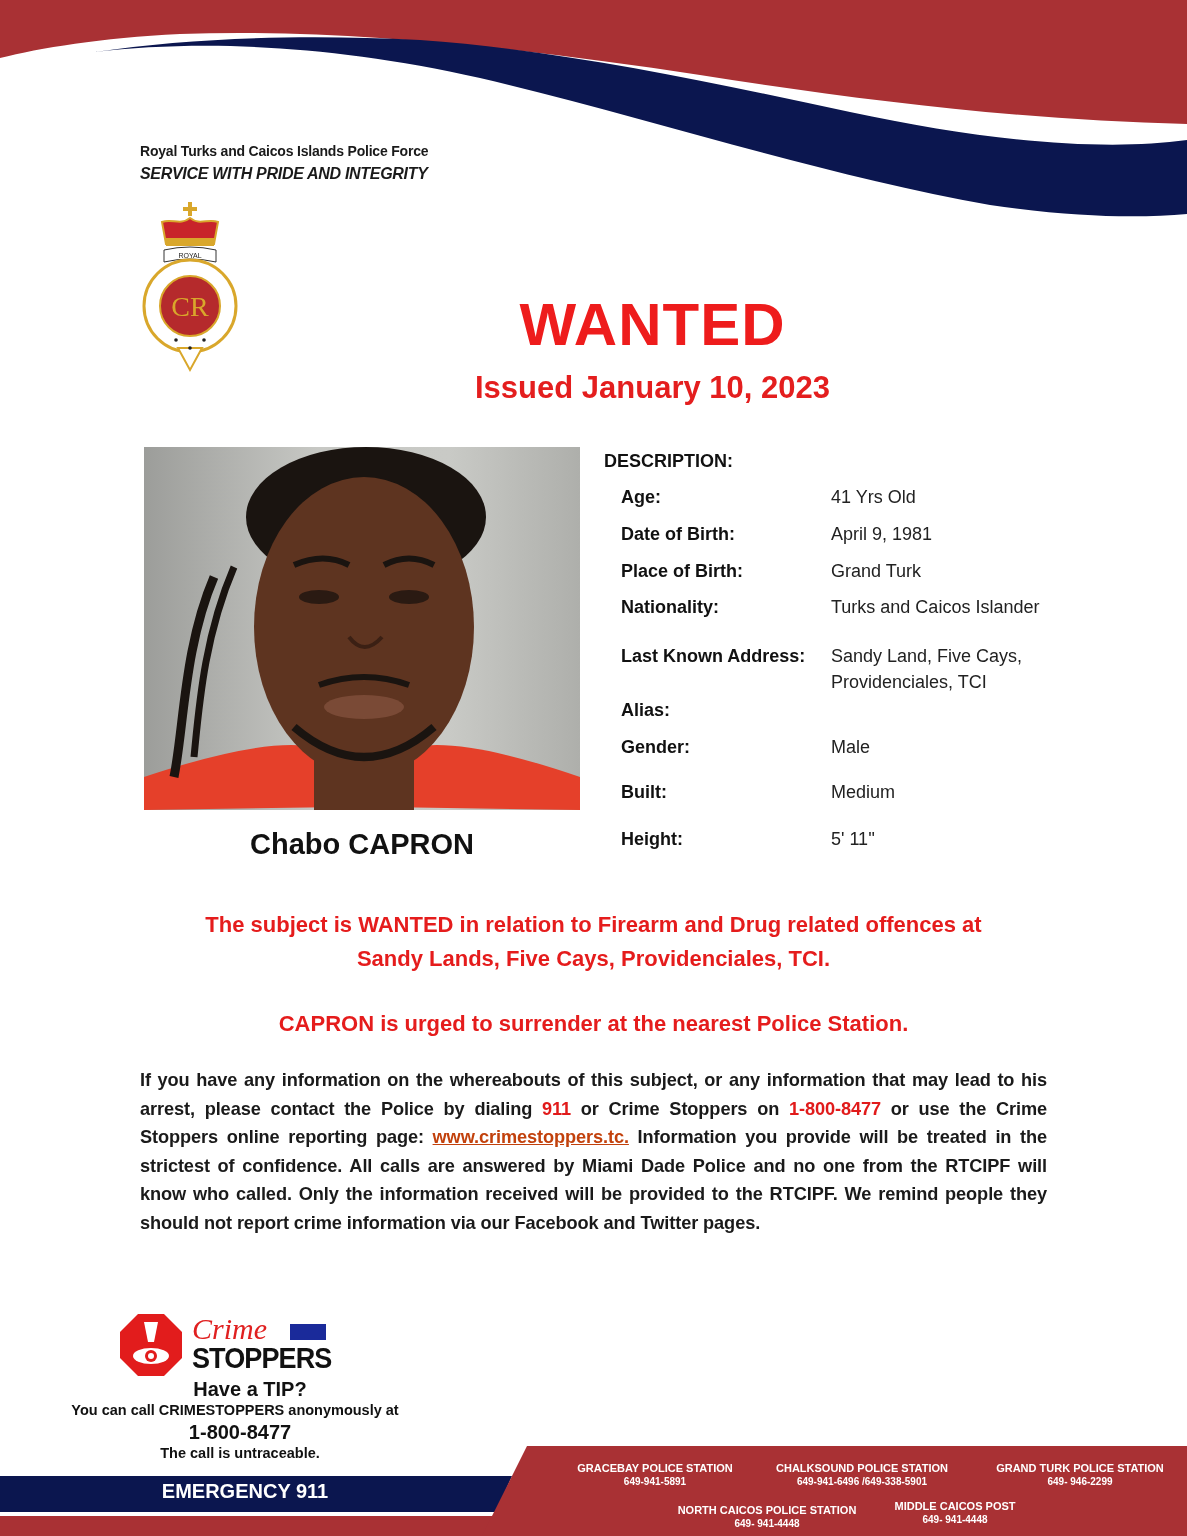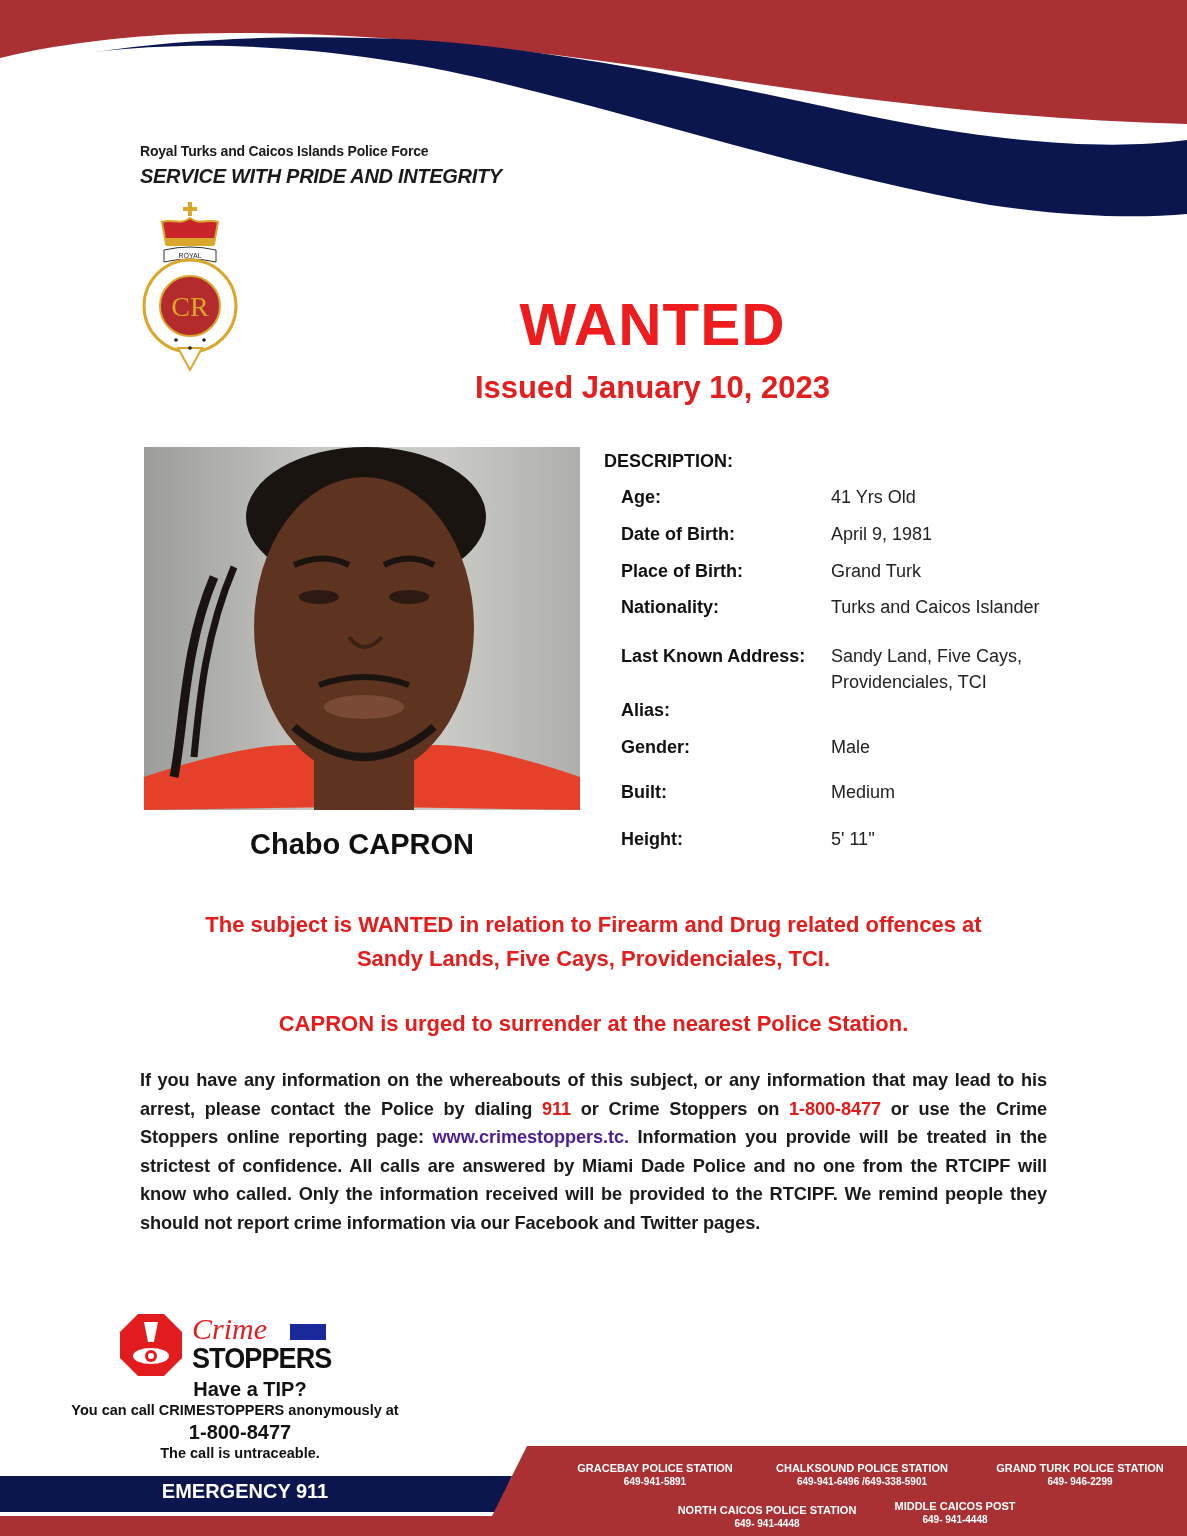--- a/index.html
+++ b/index.html
@@ -3,42 +3,42 @@
 <meta charset="utf-8">
 <style>
   * { margin: 0; padding: 0; box-sizing: border-box; }
   html, body { width: 1187px; height: 1536px; background: #ffffff; overflow: hidden; }
   body { position: relative; font-family: "Liberation Sans", sans-serif; color: #111; }
 
   .header-wave { position: absolute; left: 0; top: 0; width: 1187px; height: 230px; }
 
   .org-block { position: absolute; left: 140px; top: 143px; }
   .org-name { font-family: "Liberation Sans", sans-serif; font-weight: bold; font-size: 14px; color: #1a1a1a; letter-spacing: -0.2px; }
-  .org-motto { font-family: "Liberation Sans", sans-serif; font-weight: bold; font-style: italic; font-size: 20px; color: #1a1a1a; margin-top: 6px; letter-spacing: -0.3px; }
+  .org-motto { font-family: "Liberation Sans", sans-serif; font-weight: bold; font-style: italic; font-size: 16px; color: #1a1a1a; margin-top: 6px; letter-spacing: -0.3px; }
 
   .crest { position: absolute; left: 138px; top: 200px; width: 104px; height: 176px; }
 
   .wanted-title { position: absolute; left: 440px; top: 290px; width: 425px; text-align: center; font-weight: bold; font-size: 60px; color: #ee1c1c; letter-spacing: 1px; }
   .issued { position: absolute; left: 440px; top: 370px; width: 425px; text-align: center; font-weight: bold; font-size: 31px; color: #e41e1e; }
 
   .mugshot { position: absolute; left: 144px; top: 447px; width: 436px; height: 363px; overflow: hidden; background: linear-gradient(90deg, #9c9d9a 0%, #c7c8c4 40%, #c9cac6 70%, #aeafab 100%); }
   .subject-name { position: absolute; left: 144px; top: 828px; width: 436px; text-align: center; font-weight: bold; font-size: 29px; color: #111; }
 
   .desc { position: absolute; left: 604px; top: 446px; width: 460px; }
   .desc-head { font-weight: bold; font-size: 18px; height: 30px; line-height: 30px; }
   .desc-row { position: absolute; left: 17px; width: 460px; display: flex; font-size: 18px; line-height: 26px; }
   .desc-label { width: 210px; font-weight: bold; color: #111; }
   .desc-value { flex: 1; color: #222; }
 
   .offence { position: absolute; left: 150px; top: 908px; width: 887px; text-align: center; font-weight: bold; font-size: 22px; line-height: 34px; color: #e51c1c; }
   .surrender { position: absolute; left: 150px; top: 1008px; width: 887px; text-align: center; font-weight: bold; font-size: 22px; line-height: 32px; color: #e51c1c; }
 
   .info { position: absolute; left: 140px; top: 1066px; width: 907px; text-align: justify; font-weight: bold; font-size: 18.2px; line-height: 28.5px; color: #1a1a1a; letter-spacing: -0.1px; }
   .info .red { color: #e11a1a; }
-  .info a { color: #4c1d95; }
+  .info a { color: #c2410c; text-decoration: underline; }
 
   .cs-logo { position: absolute; left: 118px; top: 1312px; width: 212px; height: 66px; }
   .cs-word-crime { position: absolute; left: 192px; top: 1312px; font-family: "Liberation Serif", serif; font-style: italic; font-size: 30px; color: #e02020; }
   .cs-word-stoppers { position: absolute; left: 192px; top: 1341px; font-family: "Liberation Sans", sans-serif; font-weight: bold; font-size: 30px; color: #111; letter-spacing: -1px; transform: scaleX(0.9); transform-origin: left; }
   .cs-flag { position: absolute; left: 290px; top: 1324px; width: 36px; height: 16px; background: #1a2a9a; }
   .tip-title { position: absolute; left: 40px; top: 1378px; width: 420px; text-align: center; font-weight: bold; font-size: 20px; color: #111; }
   .tip-line { position: absolute; left: 40px; top: 1402px; width: 390px; text-align: center; font-weight: bold; font-size: 14.5px; color: #111; }
   .tip-phone { position: absolute; left: 40px; top: 1421px; width: 400px; text-align: center; font-weight: bold; font-size: 20px; color: #111; }
   .tip-untrace { position: absolute; left: 40px; top: 1445px; width: 400px; text-align: center; font-weight: bold; font-size: 14.5px; color: #111; }
 

